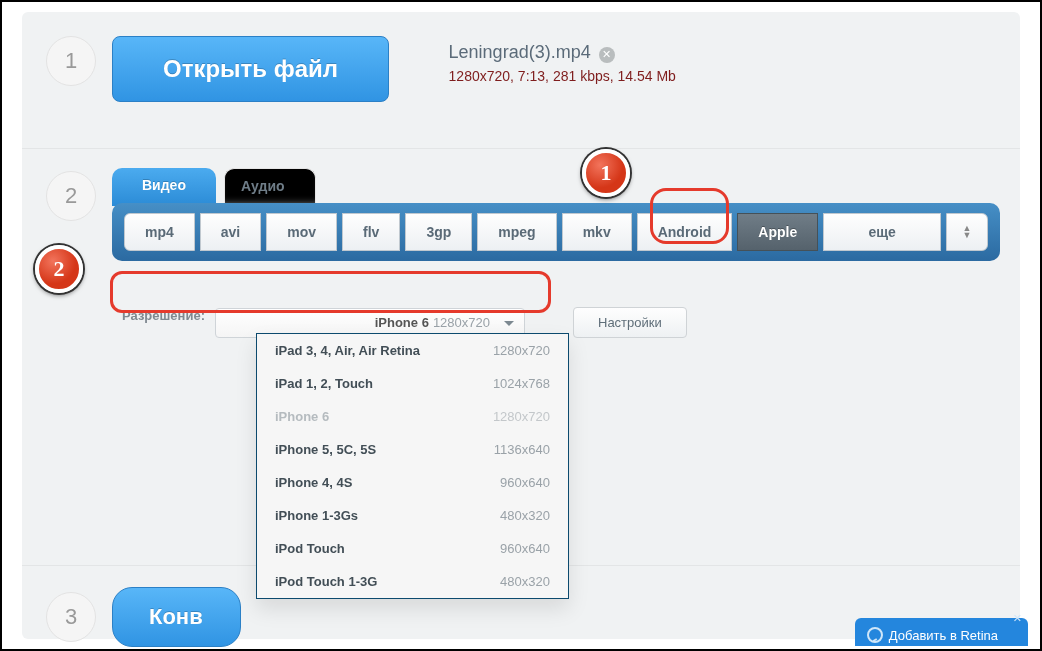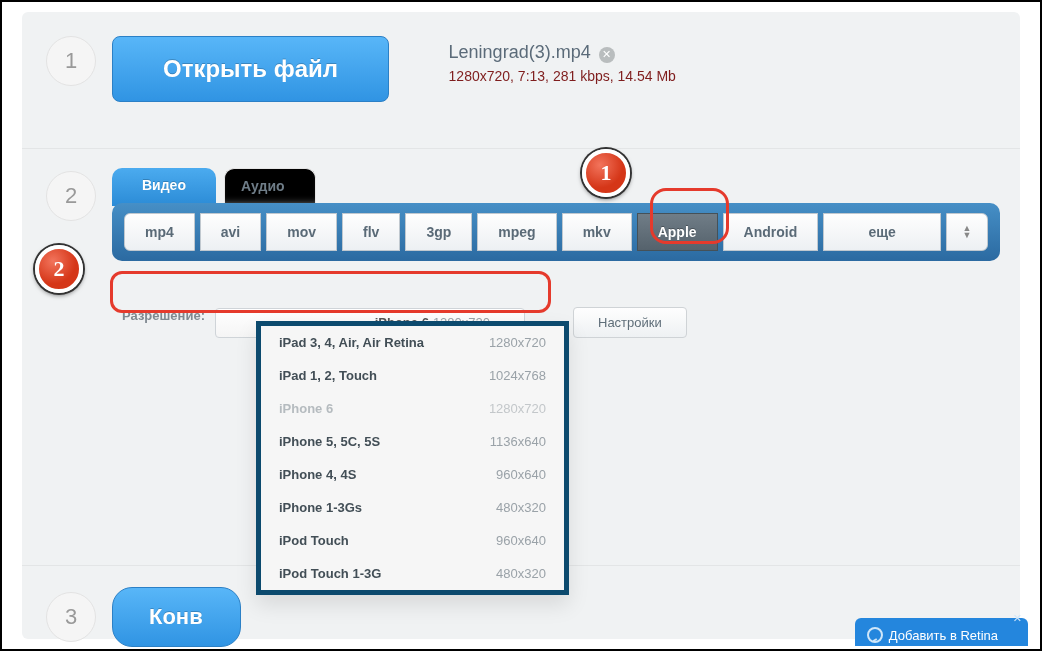--- a/index.html
+++ b/index.html
@@ -100,22 +100,22 @@
   .res-select .dim { color:#9aa2a8; font-weight:400; margin-left:4px;}
   .res-select .tri { position:absolute; right:10px; top:12px; border:5px solid transparent; border-top-color:#7d8991; }
 
   .settings-btn {
     padding:7px 24px; border-radius:4px; background:linear-gradient(#fefefe,#eef1f3);
     border:1px solid #cfd3d6; color:#5f6e79; font-size:13px; font-weight:400;
     margin-left:10px;
   }
 
   .dropdown {
-    position:absolute; left:234px; top:309px; width:313px;
-    background:#f6f6f6; border:5px solid #0c4a6e; z-index:3;
+    position:absolute; left:234px; top:321px; width:313px;
+    background:#f6f6f6; border:1px solid #0c4a6e; z-index:3;
     box-shadow:0 10px 20px rgba(0,0,0,.1);
   }
   .dd-item { display:flex; justify-content:space-between; padding:9px 18px; font-size:13px; color:#424e56; font-weight:600;}
   .dd-item .dim { color:#9aa2a8; font-weight:400;}
   .dd-item.disabled { color:#b5bbbf; }
   .dd-item.disabled .dim{ color:#c3c7ca;}
 
   .conv-btn {
     display:inline-block; padding: 16px 36px; border-radius: 20px;
     background: linear-gradient(#58b6f8,#3094e3);
@@ -162,22 +162,22 @@
           <div class="tab inactive">Аудио</div>
         </div>
         <div class="format-bar">
           <div class="fmt">mp4</div>
           <div class="fmt">avi</div>
           <div class="fmt">mov</div>
           <div class="fmt">flv</div>
           <div class="fmt">3gp</div>
           <div class="fmt">mpeg</div>
           <div class="fmt">mkv</div>
+          <div class="fmt">Android</div>
           <div class="fmt active">Apple</div>
-          <div class="fmt">Android</div>
           <div class="fmt" style="flex:1;">еще</div>
           <div class="fmt fmt-last">
             <div class="spinner-arrows">
                 <span>▲</span>
                 <span>▼</span>
               </div>
           </div>
         </div>
       </div>
 

